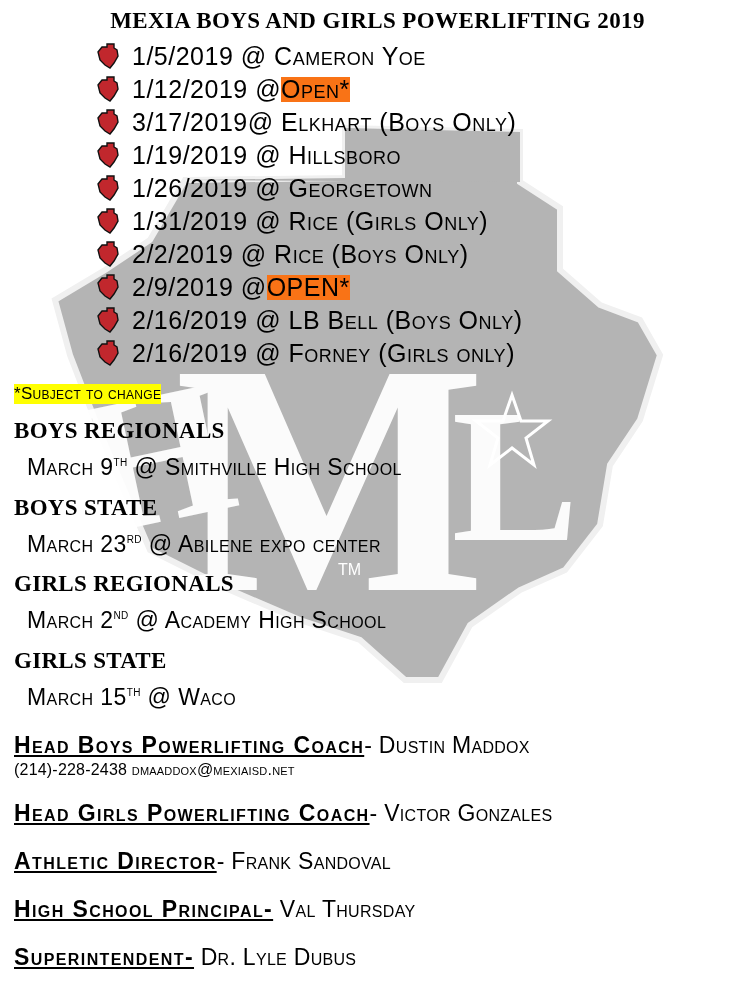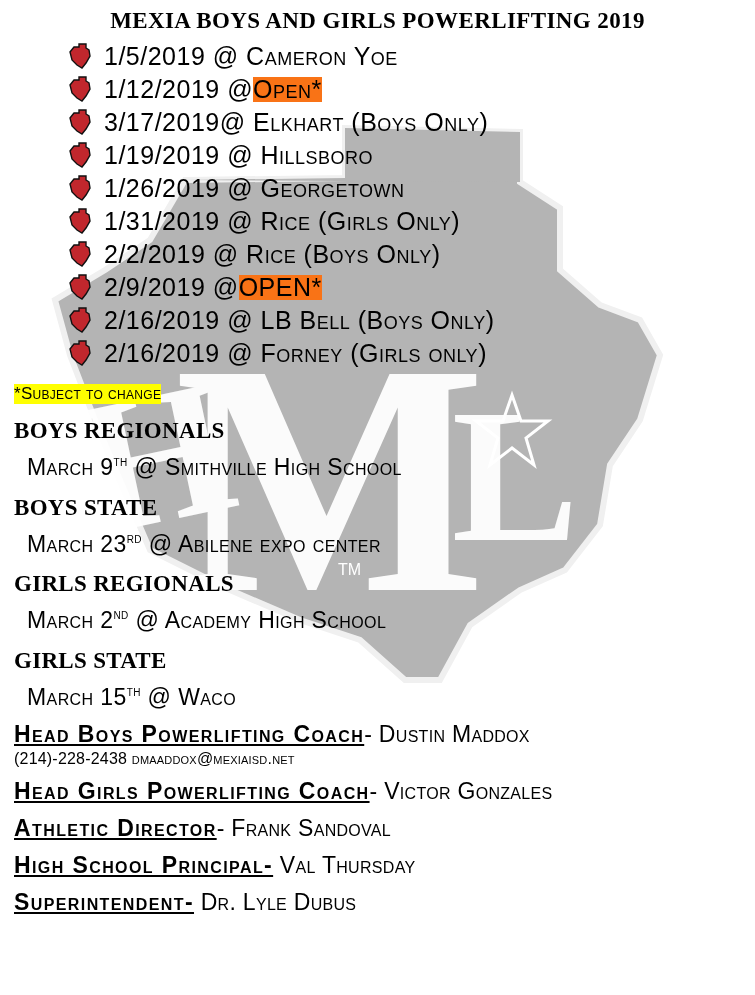--- a/index.html
+++ b/index.html
@@ -47,21 +47,21 @@
   
   .sched {
     margin: 4px 0 0 0;
     padding: 0;
     list-style: none;
   }
   .sched li {
     display: flex;
     align-items: center;
     height: 33px;
-    padding-left: 68px;
+    padding-left: 96px;
     font-size: 25px;
     line-height: 1;
     font-variant: small-caps;
     letter-spacing: 0.5px;
   }
   .sched li .bullet {
     width: 26px;
     height: 26px;
     margin-right: 10px;
     flex: 0 0 auto;
@@ -94,21 +94,21 @@
   }
   .sect-line {
     margin: 9px 0 0 27px;
     font-size: 23px;
     font-variant: small-caps;
     letter-spacing: 0.4px;
   }
   .sect-line sup { font-size: 0.62em; }
 
   .staff {
-    margin: 10px 0 0 14px;
+    margin: 21px 0 0 14px;
     font-size: 23px;
     font-variant: small-caps;
     letter-spacing: 0.3px;
     white-space: nowrap;
   }
   .staff .role {
     font-weight: bold;
     text-decoration: underline;
     letter-spacing: 1.4px;
   }

